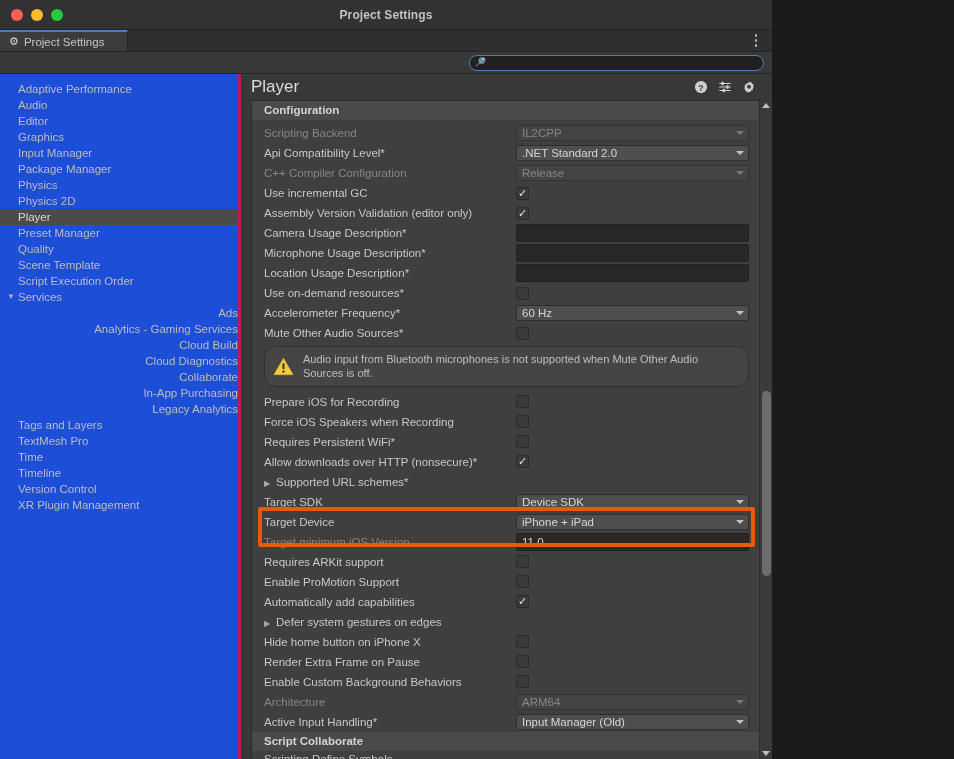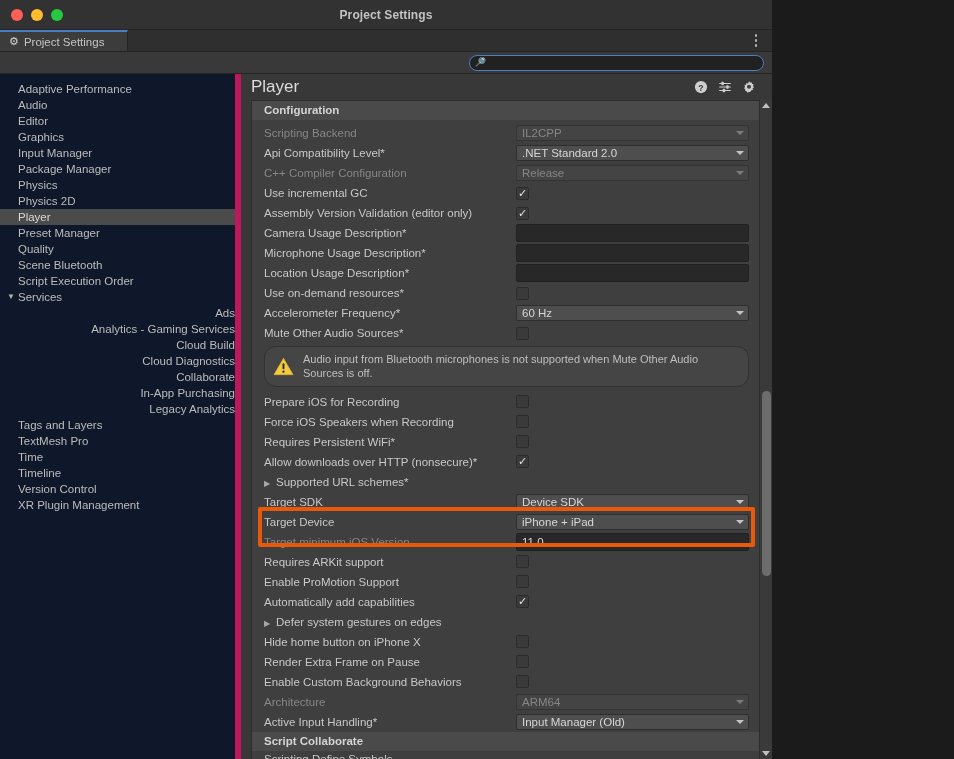--- a/index.html
+++ b/index.html
@@ -92,22 +92,22 @@
     height: 14px; padding: 0;
   }
   .search-input::placeholder { color: #6e6e6e; }
 
   
   .body { flex: 1; display: flex; min-height: 0; background: #383838; }
 
   
   .sidebar {
     width: 241px; flex: 0 0 241px;
-    background: #0f172a;
-    border-right: 6px solid #be185d;
+    background: #1d4ed8;
+    border-right: 3px solid #be185d;
     padding-top: 7px;
     overflow: hidden;
   }
   .side-item {
     height: 16px; line-height: 16px;
     font-size: 11.5px; color: #bcbcbc;
     padding-left: 18px;
     white-space: nowrap;
     position: relative;
   }
@@ -301,21 +301,21 @@
       <div class="side-item"><span>Audio</span></div>
       <div class="side-item"><span>Editor</span></div>
       <div class="side-item"><span>Graphics</span></div>
       <div class="side-item"><span>Input Manager</span></div>
       <div class="side-item"><span>Package Manager</span></div>
       <div class="side-item"><span>Physics</span></div>
       <div class="side-item"><span>Physics 2D</span></div>
       <div class="side-item sel"><span>Player</span></div>
       <div class="side-item"><span>Preset Manager</span></div>
       <div class="side-item"><span>Quality</span></div>
-      <div class="side-item"><span>Scene Bluetooth</span></div>
+      <div class="side-item"><span>Scene Template</span></div>
       <div class="side-item"><span>Script Execution Order</span></div>
       <div class="side-item">
         <span class="twisty">▼</span>
         <span>Services</span>
       </div>
       <div class="side-item child"><span>Ads</span></div>
       <div class="side-item child"><span>Analytics - Gaming Services</span></div>
       <div class="side-item child"><span>Cloud Build</span></div>
       <div class="side-item child"><span>Cloud Diagnostics</span></div>
       <div class="side-item child"><span>Collaborate</span></div>

